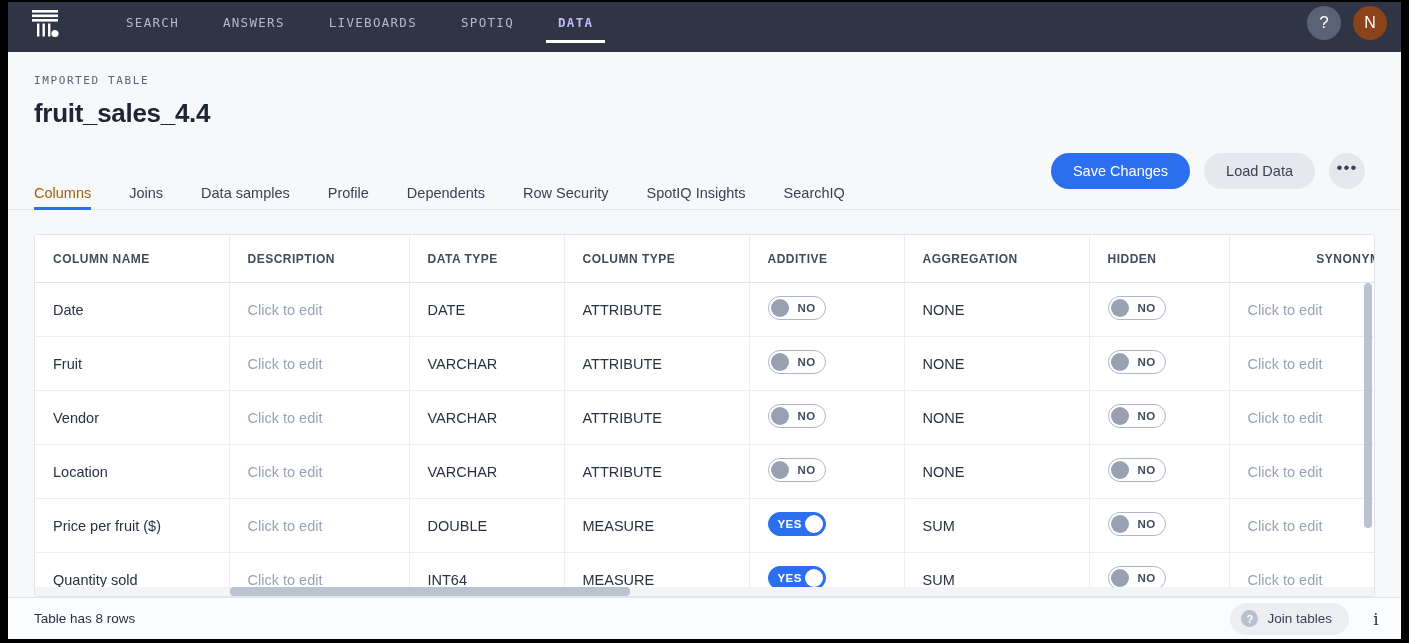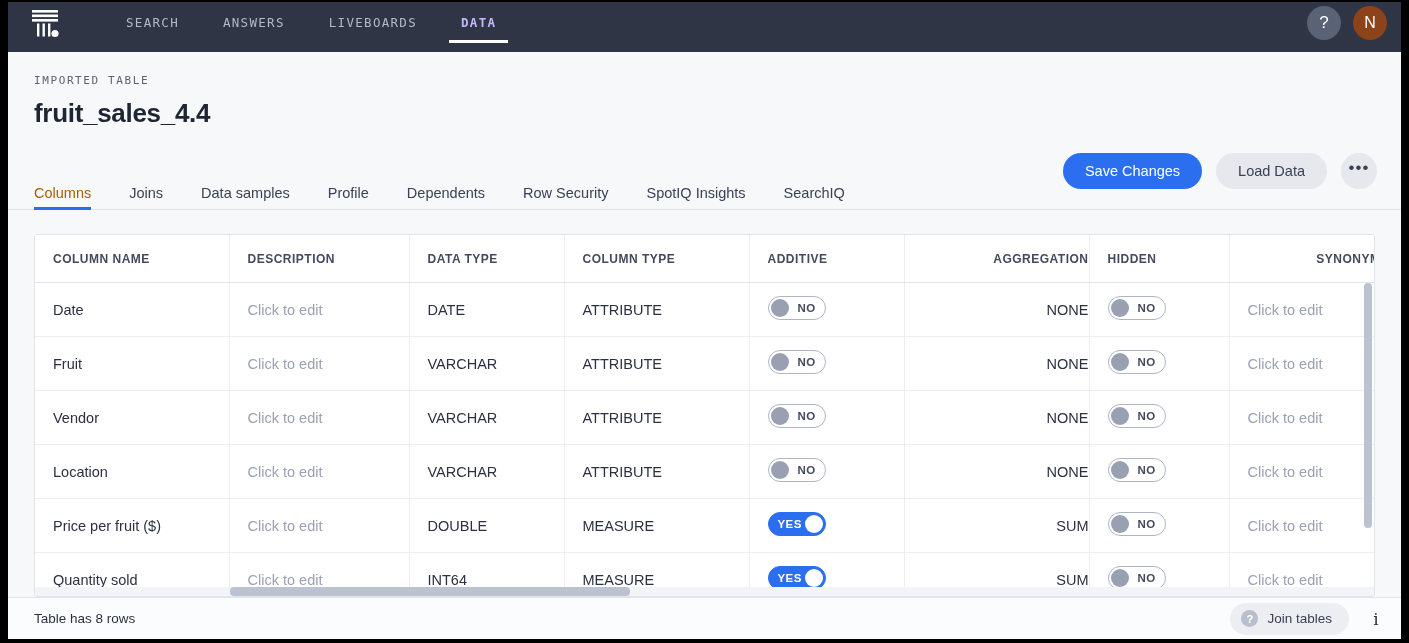--- a/index.html
+++ b/index.html
@@ -93,21 +93,21 @@
     margin-bottom: 11px;
   }
   .title {
     font-size: 26px;
     font-weight: bold;
     color: #1f2533;
     letter-spacing: -0.3px;
   }
   .header-actions {
     position: absolute;
-    right: 24px;
+    right: 36px;
     top: 101px;
     display: flex;
     align-items: flex-end;
     gap: 14px;
   }
   .btn-primary {
     background: #2b6ff0;
     color: #fff;
     border: none;
     border-radius: 20px;
@@ -219,21 +219,21 @@
   }
   td:last-child { border-right: none; }
   .placeholder { color: #9aa1b2; cursor: text; }
 
   
   .c-name  { width: 194px; }
   .c-desc  { width: 180px; }
   .c-type  { width: 155px; }
   .c-coltype { width: 185px; }
   .c-add   { width: 155px; }
-  .c-agg   { width: 185px; text-align: right; }
+  .c-agg   { width: 185px; }
   .c-hid   { width: 140px; }
   .c-syn   { width: 160px; }
 
   
   .toggle {
     display: inline-flex;
     align-items: center;
     width: 58px; height: 24px;
     border-radius: 12px;
     position: relative;
@@ -363,20 +363,23 @@
 
     <div class="navitems">
       <div class="navitem">
           <span>SEARCH</span>
         </div>
       <div class="navitem">
           <span>ANSWERS</span>
         </div>
       <div class="navitem">
           <span>LIVEBOARDS</span>
+        </div>
+      <div class="navitem">
+          <span>SPOTIQ</span>
         </div>
       <div class="navitem active">
           <span>DATA</span>
         </div>
     </div>
 
     <div class="nav-right">
       <div class="circbtn help-circ">
           <span>?</span>
         </div>

